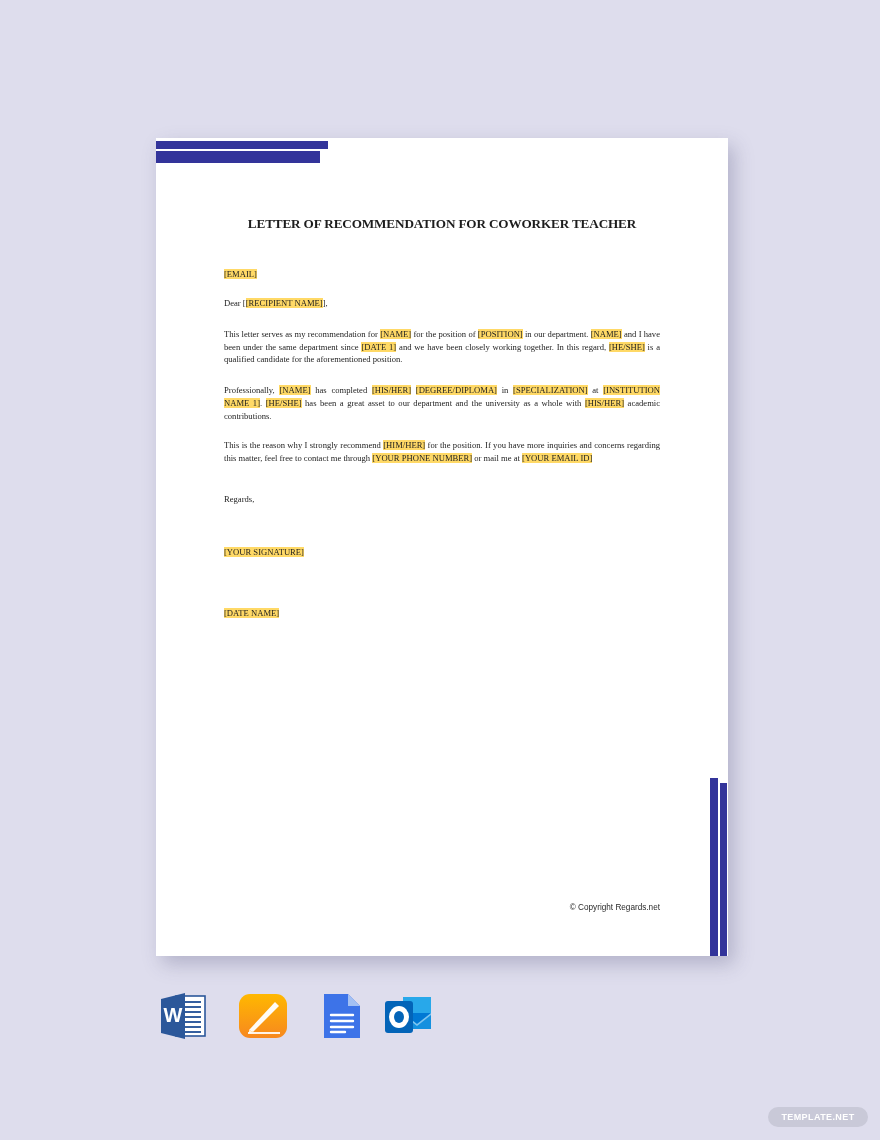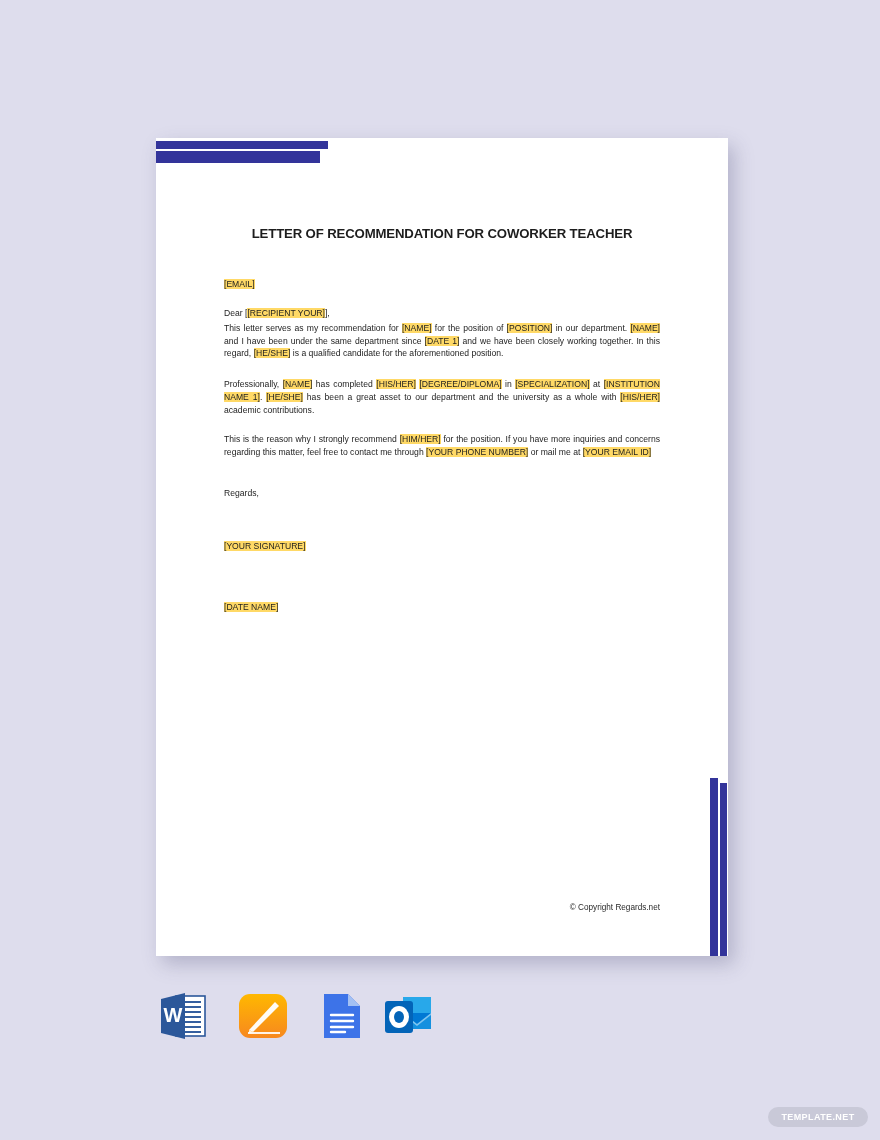--- a/index.html
+++ b/index.html
@@ -63,22 +63,23 @@
     top: 645px;
     width: 7px;
     height: 173px;
     background: #33349a;
   }
 
   
   .doc-body {
     position: absolute;
     left: 68px;
-    top: 16px;
+    top: 6px;
     width: 436px;
+    font-family: Liberation Serif, serif;
   }
 
   .doc-title {
     margin: 0;
     padding-top: 72px;
     font-size: 13.2px;
     font-weight: bold;
     letter-spacing: -0.15px;
     color: #1d1d1d;
     text-align: center;
@@ -90,21 +91,21 @@
     font-size: 8.6px;
     line-height: 1.48;
     color: #1d1d1d;
     text-align: justify;
     -moz-text-align-last: left;
     text-align-last: left;
   }
 
   .p-date      { margin-top: 35px; }
   .p-dear      { margin-top: 17px; }
-  .p-intro     { margin-top: 2px; }
+  .p-intro     { margin-top: 18px; }
   .p-prof      { margin-top: 18px; }
   .p-admired   { margin-top: 18px; }
   .p-reason    { margin-top: 17px; }
   .p-regards   { margin-top: 28px; }
   .p-signature { margin-top: 41px; }
   .p-yourname  { margin-top: 48px; }
 
   .hl {
     background: #ffd966;
     color: #1d1d1d;
@@ -170,21 +171,21 @@
 
     <div class="vbar-a"></div>
     <div class="vbar-b"></div>
 
     <div class="doc-body">
 
       <h1 class="doc-title">LETTER OF RECOMMENDATION FOR COWORKER TEACHER</h1>
 
       <p class="para p-date"><span class="hl">[EMAIL]</span></p>
 
-      <p class="para p-dear"><span>Dear </span>[<span class="hl">[RECIPIENT YOUR]</span>]<span>,</span></p>
+      <p class="para p-dear"><span>Dear </span>[<span class="hl">[RECIPIENT NAME]</span>]<span>,</span></p>
 
       <p class="para p-intro"><span>This letter serves as my recommendation for </span><span class="hl">[NAME]</span><span> for the position of </span><span class="hl">[POSITION]</span><span> in our department. </span><span class="hl">[NAME]</span><span> and I have been under the same department since </span><span class="hl">[DATE 1]</span><span> and we have been closely working together. In this regard, </span><span class="hl">[HE/SHE]</span><span> is a qualified candidate for the aforementioned position.</span></p>
 
       <p class="para p-prof"><span>Professionally, </span><span class="hl">[NAME]</span><span> has completed </span><span class="hl">[HIS/HER]</span><span> </span><span class="hl">[DEGREE/DIPLOMA]</span><span> in </span><span class="hl">[SPECIALIZATION]</span><span> at </span><span class="hl">[INSTITUTION NAME 1]</span><span>. </span><span class="hl">[HE/SHE]</span><span> has been a great asset to our department and the university as a whole with </span><span class="hl">[HIS/HER]</span><span> academic contributions.</span></p>
 
 
       <p class="para p-reason"><span>This is the reason why I strongly recommend </span><span class="hl">[HIM/HER]</span><span> for the position. If you have more inquiries and concerns regarding this matter, feel free to contact me through </span><span class="hl">[YOUR PHONE NUMBER]</span><span> or mail me at </span><span class="hl">[YOUR EMAIL ID]</span></p>
 
       <p class="para p-regards">Regards,</p>
 

